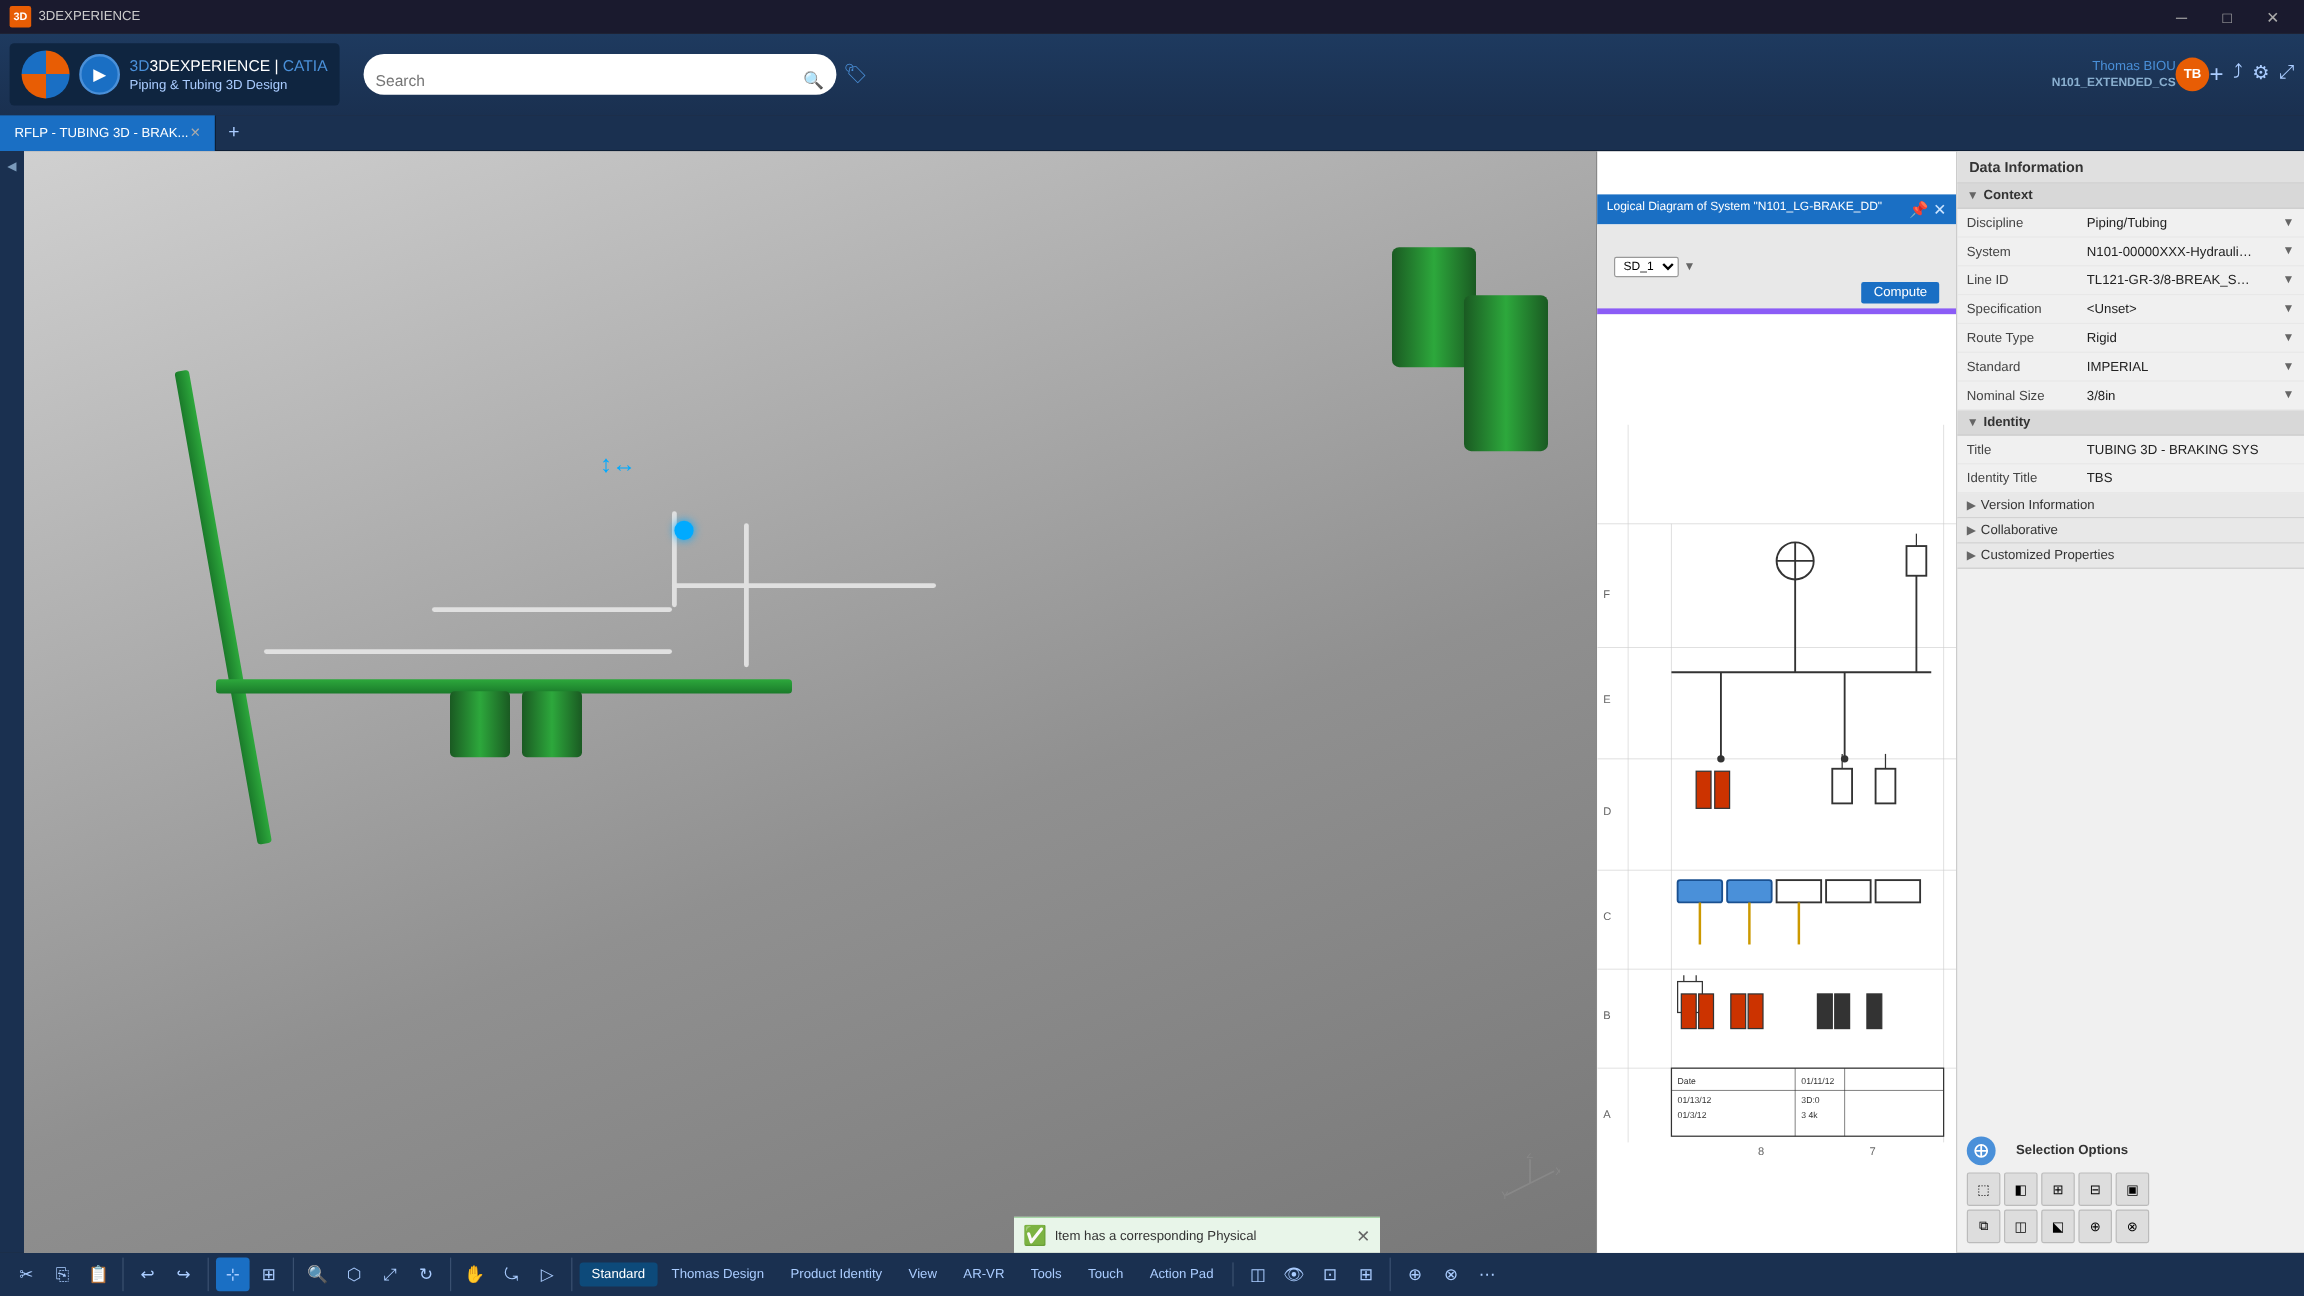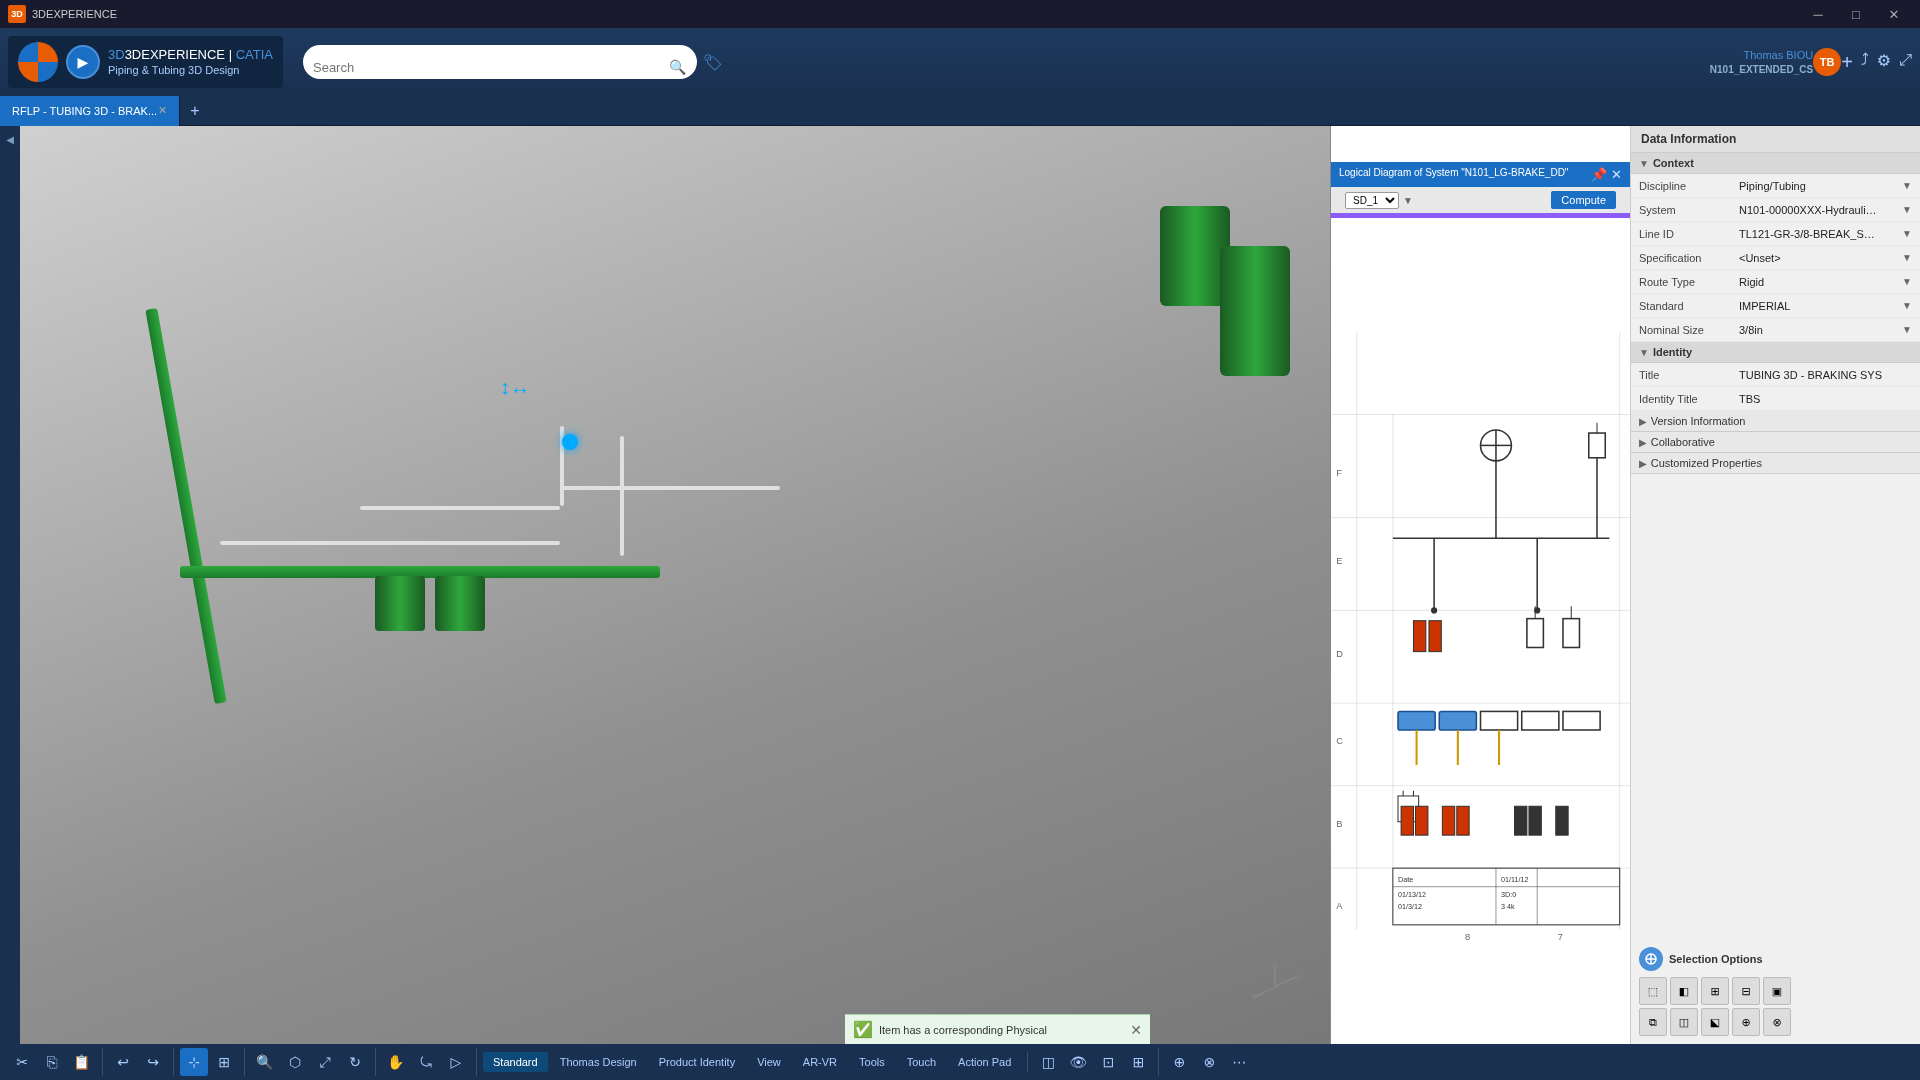--- a/index.html
+++ b/index.html
@@ -181,21 +181,21 @@
     #logical-panel .panel-controls {
       background: #e8e8e8; padding: 4px 14px; display: flex; align-items: center; gap: 4px;
       border-bottom: 5px solid #8b5cf6;
     }
     #logical-panel .panel-controls select {
       font-size: 10px; border: 1px solid #999; padding: 1px 3px;
       background: white; border-radius: 2px;
     }
     #logical-panel .panel-controls .compute-btn {
       margin-left: auto; background: #1a6fc4; color: white;
-      border: none; padding: 3px 10px; font-size: 11px; cursor: pointer; border-radius: 2px;
+      border: none; padding: 3px 10px; font-size: 11px; cursor: pointer; border-radius: 2px; margin-top: 44px;
     }
 
     #logical-panel .diagram-area {
       flex: 1; overflow: hidden; background: white; position: relative;
     }
     #logical-panel .diagram-svg { width: 100%; height: 100%; }
 
     
     #data-panel {
       width: 290px;
@@ -560,21 +560,21 @@
       <span class="chevron-right">▶</span>
       <span>Collaborative</span>
     </div>
 
     <div class="collapsed-section">
       <span class="chevron-right">▶</span>
       <span>Customized Properties</span>
     </div>
 
     <div style="margin-top:auto; padding: 8px;">
-      <div style="display:flex;align-items:center;gap:6px;margin-bottom:6px;">
+      <div style="display:flex;align-items:center;gap:17px;margin-bottom:6px;">
         <div style="width:24px;height:24px;background:#4a90d9;border-radius:50%;display:flex;align-items:center;justify-content:center;">
           <svg width="14" height="14" viewBox="0 0 14 14">
               <circle cx="7" cy="7" r="5" fill="none" stroke="white" stroke-width="1.5"></circle>
               <line x1="7" y1="2" x2="7" y2="12" stroke="white" stroke-width="1.5"></line>
               <line x1="2" y1="7" x2="12" y2="7" stroke="white" stroke-width="1.5"></line>
             </svg>
         </div>
         <span style="font-size:11px;font-weight:600;color:#333;">Selection Options</span>
       </div>
       <div style="display:grid;grid-template-columns:repeat(5,28px);gap:3px;">

